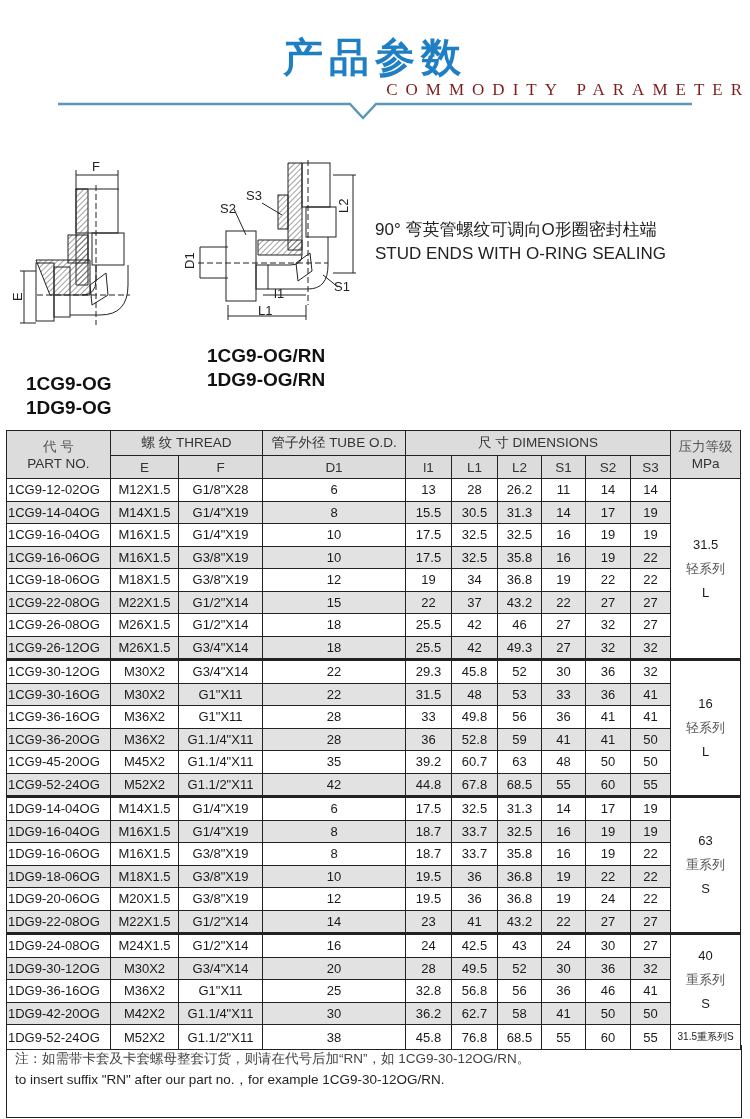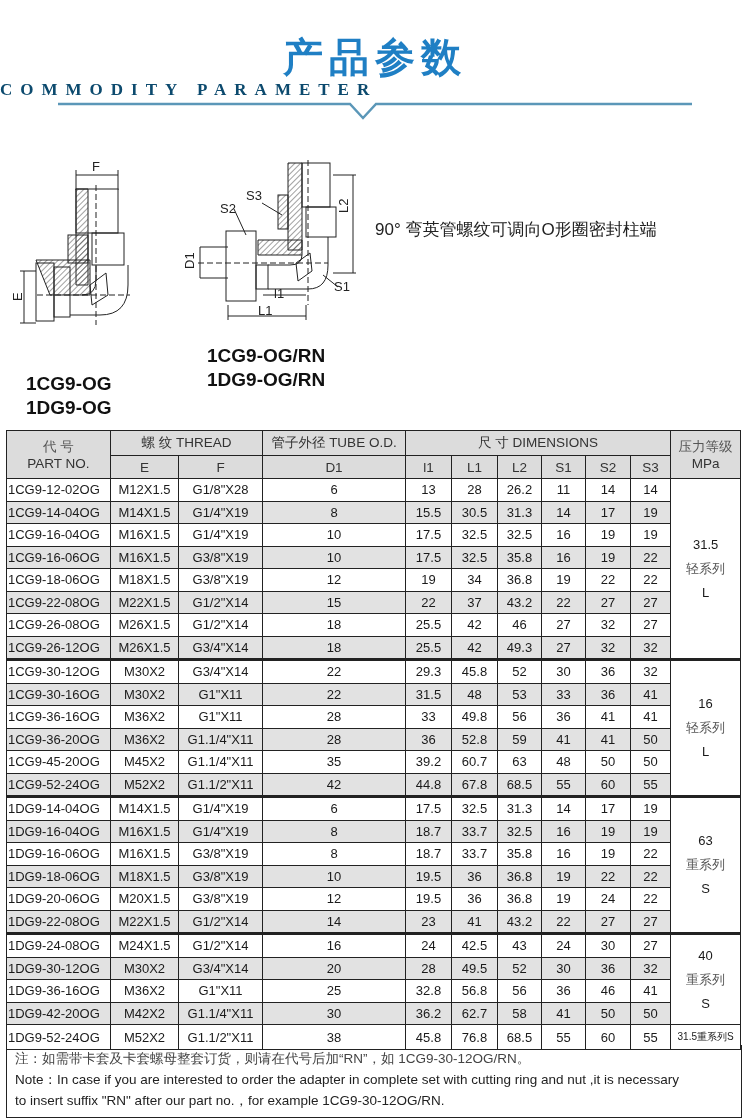--- a/index.html
+++ b/index.html
@@ -1,18 +1,18 @@
 <!DOCTYPE html>
 <html><head>
 <meta charset="utf-8">
 <style>
   html, body { margin:0; padding:0; background:#ffffff; }
   body { width:750px; height:1119px; position:relative; overflow:hidden; font-family:"Liberation Sans", sans-serif; color:#1a1a1a; }
   .title-cn { position:absolute; left:0; width:750px; top:30px; text-align:center; font-size:40px; font-weight:bold; color:#1f7fc4; letter-spacing:6px; font-family:"DejaVu Sans", sans-serif; }
-  .title-en { position:absolute; left:0; width:750px; top:80px; text-align:left; font-size:17px; font-weight:bold; color:#0c4a6e; letter-spacing:8px; font-family:"Liberation Serif", serif; }
+  .title-en { position:absolute; left:0; width:750px; top:80px; text-align:right; font-size:17px; font-weight:normal; color:#7f1d1d; letter-spacing:8px; font-family:"Liberation Serif", serif; }
   .title-line { position:absolute; top:104px; left:58px; width:634px; height:0; }
   .title-line svg { position:absolute; left:0; top:0; overflow:visible; }
 
   .diagram { position:absolute; }
   .model-label { position:absolute; font-weight:bold; font-size:19px; line-height:24px; color:#111; }
   .desc { position:absolute; left:375px; top:218px; width:375px; font-size:17px; line-height:24px; color:#222; }
 
   table.spec { position:absolute; left:6px; top:430px; width:734px; border-collapse:collapse; table-layout:fixed; font-size:13px; }
   table.spec td, table.spec th { border:1.5px solid #222; text-align:center; padding:0; height:21.5px; font-weight:normal; white-space:nowrap; overflow:hidden; }
   table.spec th { background:#dcdcdc; font-size:13.5px; color:#333; }
@@ -121,20 +121,21 @@
   <div>1CG9-OG</div>
   <div>1DG9-OG</div>
 </div>
 <div class="model-label" style="left:207px;top:344px;">
   <div>1CG9-OG/RN</div>
   <div>1DG9-OG/RN</div>
 </div>
 
 <div class="desc">
   <div>90° 弯英管螺纹可调向O形圈密封柱端</div>
+  <div>STUD ENDS WITH O-RING SEALING</div>
 </div>
 
 <table class="spec">
   <colgroup>
     <col style="width:104px">
       <col style="width:68px">
       <col style="width:84px">
       <col style="width:143px">
     <col style="width:46px">
       <col style="width:46px">
@@ -490,15 +491,14 @@
         <td>55</td>
         <td>60</td>
         <td>55</td>
         <td class="pressure small" rowspan="1">31.5重系列S</td>
       </tr>
     </tbody>
 </table>
 
 <div class="notes">
   <div class="cn">注：如需带卡套及卡套螺母整套订货，则请在代号后加“RN”，如 1CG9-30-12OG/RN。</div>
-  <div>Note：In case if you are interested to order the adapter in complete set with cutting ring and nut ,it is necessary</div>
   <div>to insert suffix "RN" after our part no.，for example 1CG9-30-12OG/RN.</div>
 </div>
 
 </body></html>

